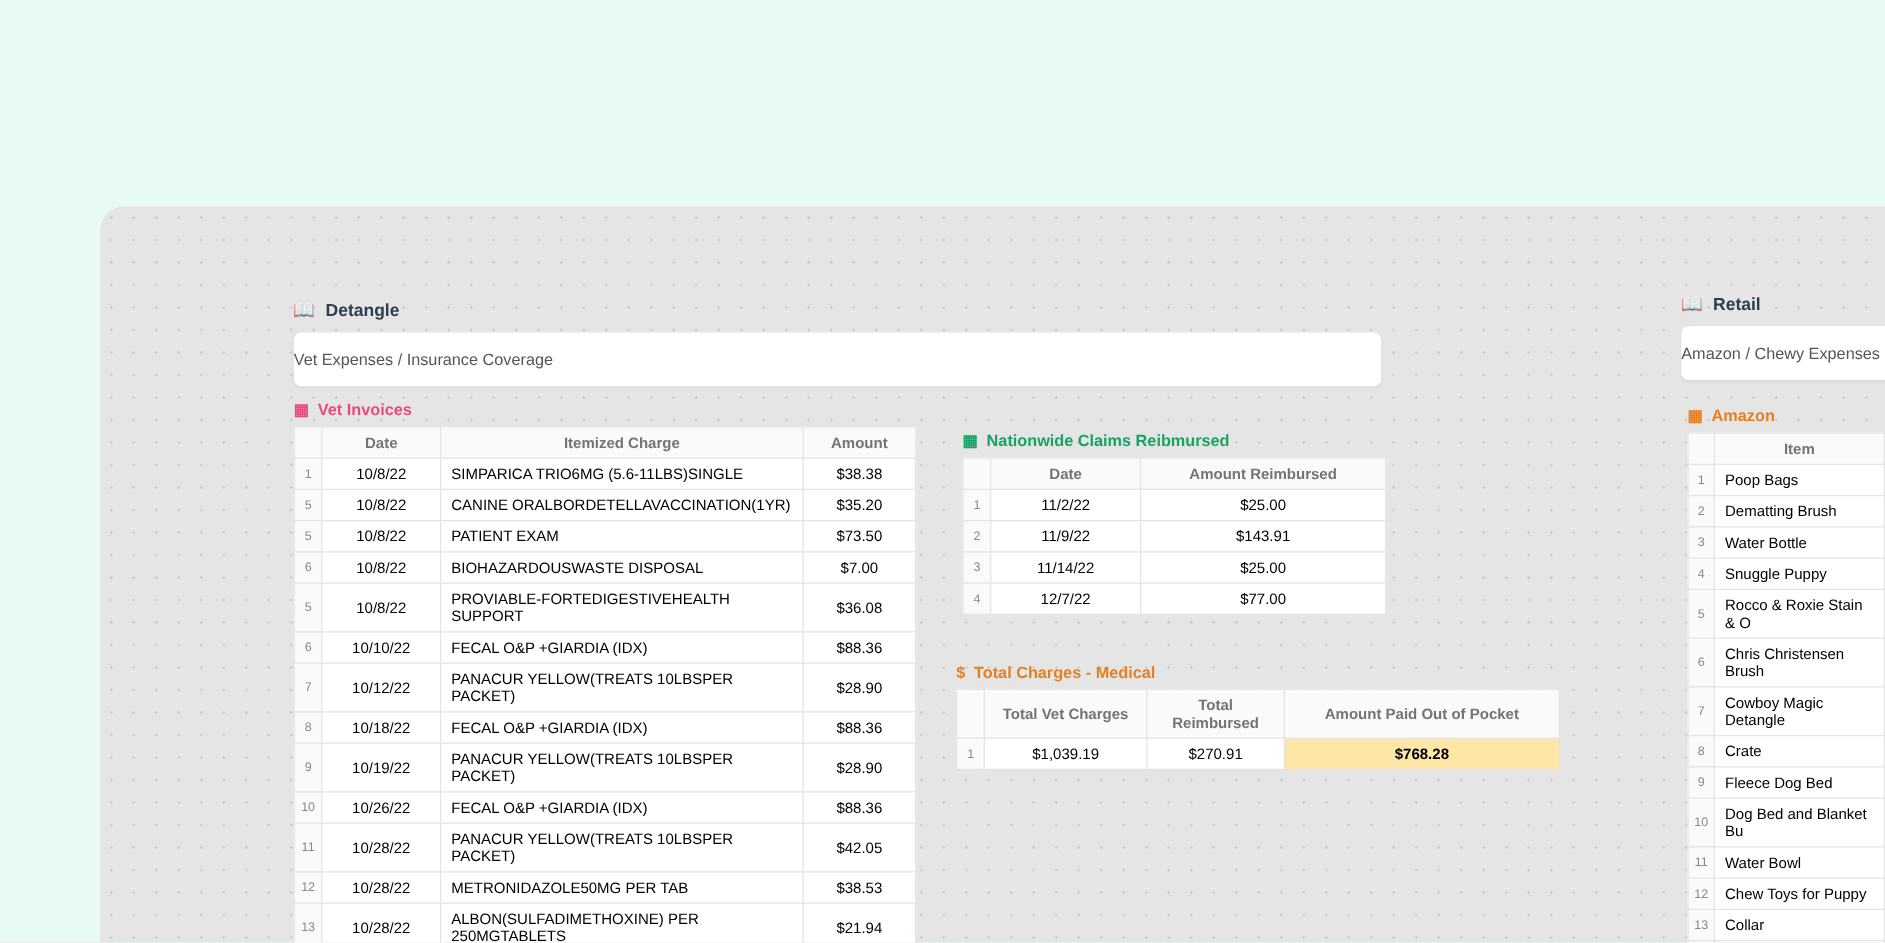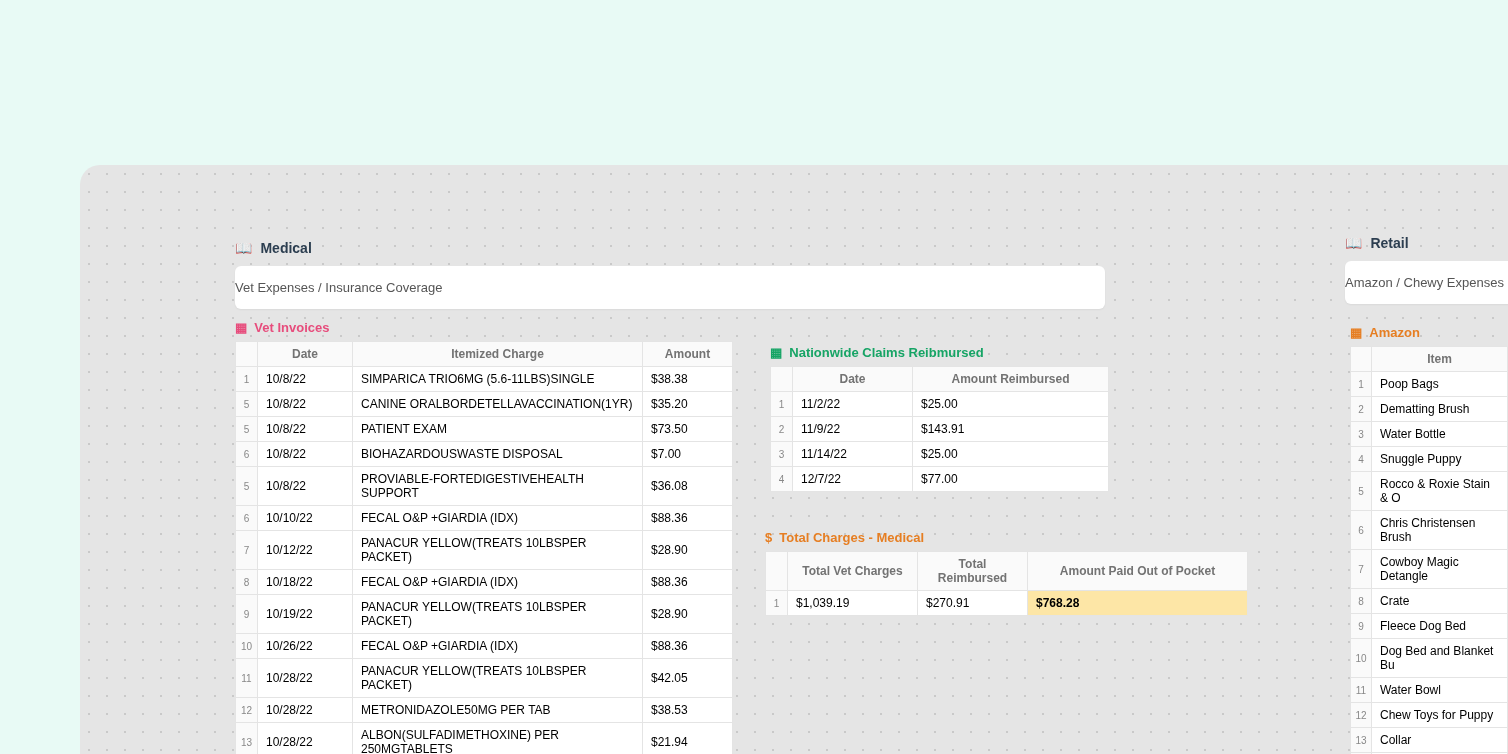--- a/index.html
+++ b/index.html
@@ -75,42 +75,42 @@
   text-align: center;
   font-size: 10px;
   width: 22px;
   padding: 5px 4px;
 }
 .col-date { width: 95px; text-align: right; }
 .col-charge { width: 290px; }
 .col-amount { width: 90px; text-align: right; }
 .col-date-h { width: 95px; }
 .col-amount-h { width: 90px; }
-td.right { text-align: left; }
+td.right { text-align: center; }
 .highlight { background: #fde6a6; font-weight: bold; }
 .block { position: absolute; }
 #medical-block { left: 155px; top: 75px; }
 #invoices-block { left: 155px; top: 155px; width: 590px; }
 #claims-block { left: 690px; top: 180px; }
 #totals-block { left: 685px; top: 365px; }
 #retail-block { left: 1265px; top: 70px; }
 #amazon-block { left: 1270px; top: 160px; }
 .amazon-item-col { width: 200px; margin-top: 37px; }
 #medical-note-wrap { width: 870px; }
 #retail-note-wrap { width: 250px; }
 </style>
 </head>
 <body>
 
 <div class="window">
 
   <div id="medical-block" class="block">
     <div class="section-title">
       <span class="icon">📖</span>
-      <span>Medical</span>
+      <span>Detangle</span>
     </div>
     <div id="medical-note-wrap">
       <div class="note">Vet Expenses / Insurance Coverage</div>
     </div>
   </div>
 
   <div id="invoices-block" class="block">
     <div class="subheader pink">
       <span class="sicon">▦</span>
       <span>Vet Invoices</span>

